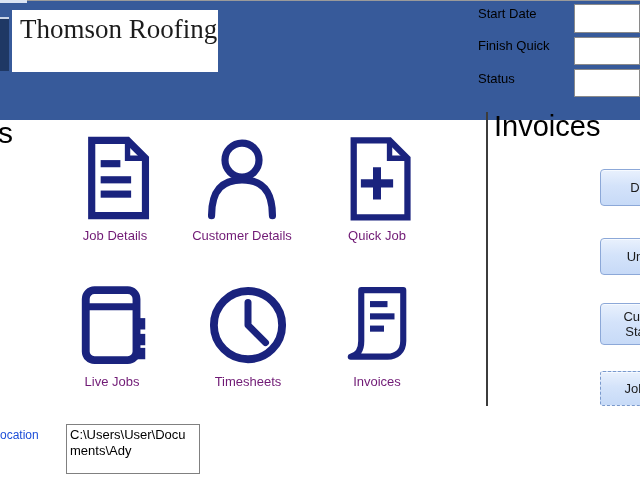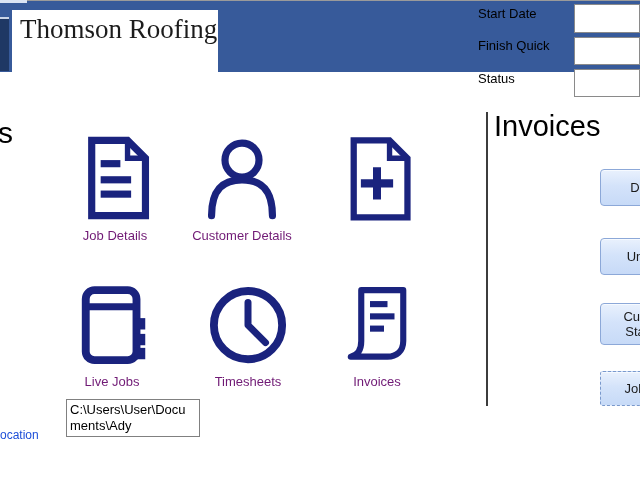--- a/index.html
+++ b/index.html
@@ -3,21 +3,21 @@
 <meta charset="utf-8">
 <style>
   * { margin:0; padding:0; box-sizing:border-box; }
   html,body { width:640px; height:492px; }
   body {
     position:relative; overflow:hidden; background:#ffffff;
     font-family:"Liberation Sans", sans-serif; color:#000;
   }
   
   .header {
-    position:absolute; left:0; top:0; width:640px; height:72px;
+    position:absolute; left:0; top:0; width:640px; height:120px;
     background:#375A9A;
   }
   .top-light-notch { position:absolute; left:0; top:0; width:27px; height:3px; background:#dbe4f4; }
   .top-hairline    { position:absolute; left:27px; top:0; width:613px; height:1px; background:#9a9a9a; }
   .partial-logo {
     position:absolute; left:0; top:17px; width:9px; height:54px;
     background:#1F3864; border-top:2px solid #c9d4e8;
   }
   .logo-box {
     position:absolute; left:12px; top:10px; width:206px; height:62px;
@@ -64,21 +64,21 @@
     font-size:13px; color:#1a1a1a; line-height:15px;
     display:flex; flex-direction:column; align-items:center; justify-content:center;
     cursor:pointer; font-family:"Liberation Sans", sans-serif;
   }
   .cmd-btn.focused { border:1px dashed #7a99cc; border-radius:3px; }
   
   .footer-label {
     position:absolute; left:0; top:428px; font-size:12px; color:#1d4ed8;
   }
   .footer-box {
-    position:absolute; left:66px; top:399px; width:134px; height:38px;
+    position:absolute; left:66px; top:424px; width:134px; height:50px;
     border:1px solid #808080; background:#fff;
     font-size:13px; line-height:16px; padding:2px 3px;
     word-break:break-all; overflow:hidden;
   }
 </style>
 </head>
 <body>
 
 <div class="header">
   <div class="top-light-notch"></div>
@@ -124,20 +124,21 @@
 
 <div class="nav-cell" style="left:321px; top:133px;">
   <svg width="86" height="90" viewBox="0 0 96 100">
     <g fill="none" stroke="#1A237E" stroke-width="7">
       <path d="M22 8 h40 l20 20 v66 h-60 z"></path>
       <path d="M62 8 v20 h20" stroke-width="6"></path>
       <line x1="30" y1="56" x2="66" y2="56" stroke-width="9"></line>
       <line x1="48" y1="38" x2="48" y2="74" stroke-width="9"></line>
     </g>
   </svg>
+  <div class="nav-label">Quick Job</div>
 </div>
 
 <div class="nav-cell" style="left:56px; top:283px;">
   <svg width="84" height="86" viewBox="0 0 96 98">
     <g fill="none" stroke="#1A237E" stroke-width="9">
       <rect x="18" y="8" width="58" height="80" rx="10"></rect>
       <line x1="18" y1="27" x2="76" y2="27" stroke-width="8"></line>
     </g>
     <g fill="#1A237E">
       <rect x="74" y="40" width="12" height="13"></rect>

